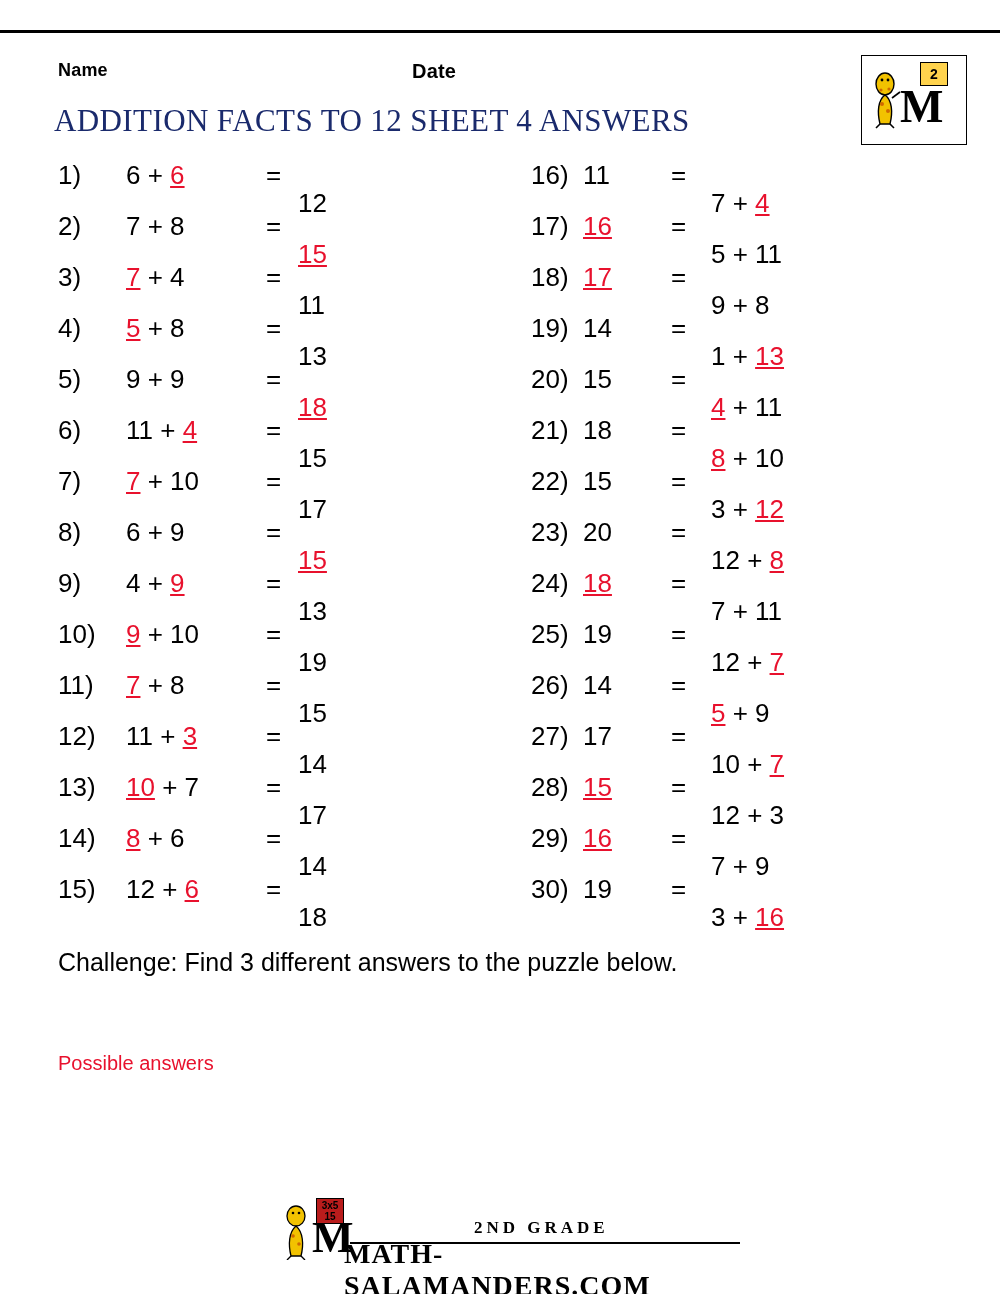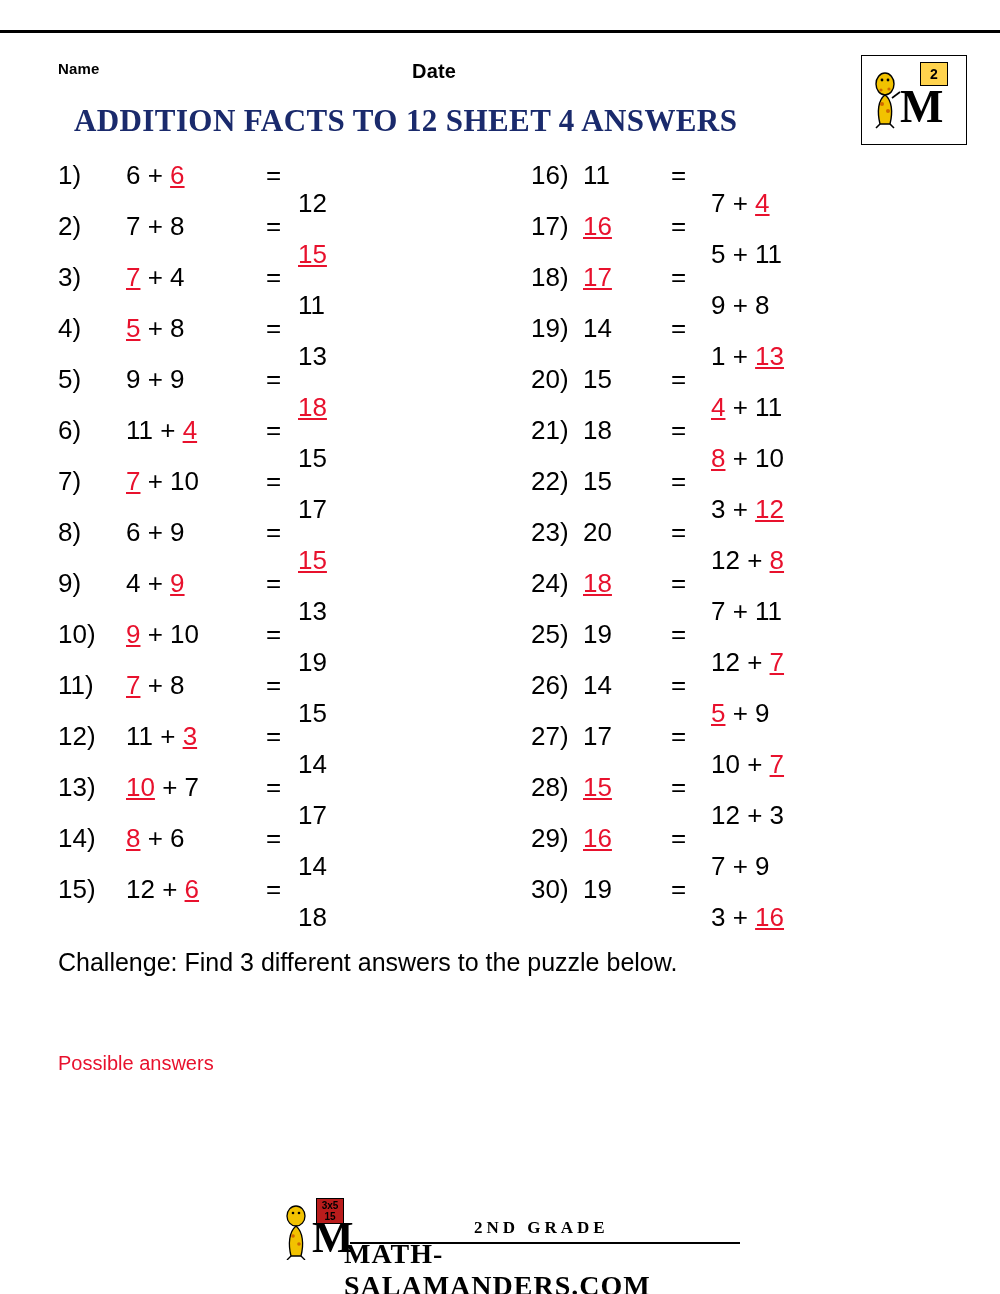--- a/index.html
+++ b/index.html
@@ -27,39 +27,39 @@
     position: absolute;
     left: 0;
     top: 0;
     width: 1000px;
     height: 1294px;
   }
   .name-label {
     position: absolute;
     left: 58px;
     top: 60px;
-    font-size: 15px;
+    font-size: 18px;
     font-weight: bold;
     letter-spacing: 0.2px;
   }
   .date-label {
     position: absolute;
     left: 412px;
     top: 60px;
     font-size: 20px;
     font-weight: bold;
     letter-spacing: 0.2px;
   }
   .title {
     position: absolute;
-    left: 74px;
+    left: 54px;
     top: 103px;
     font-family: "Liberation Serif", serif;
     font-size: 31px;
-    font-weight: bold;
+    font-weight: normal;
     color: #1a2a6c;
     letter-spacing: 0.4px;
   }
   
   .logo-box {
     position: absolute;
     left: 861px;
     top: 55px;
     width: 104px;
     height: 88px;

